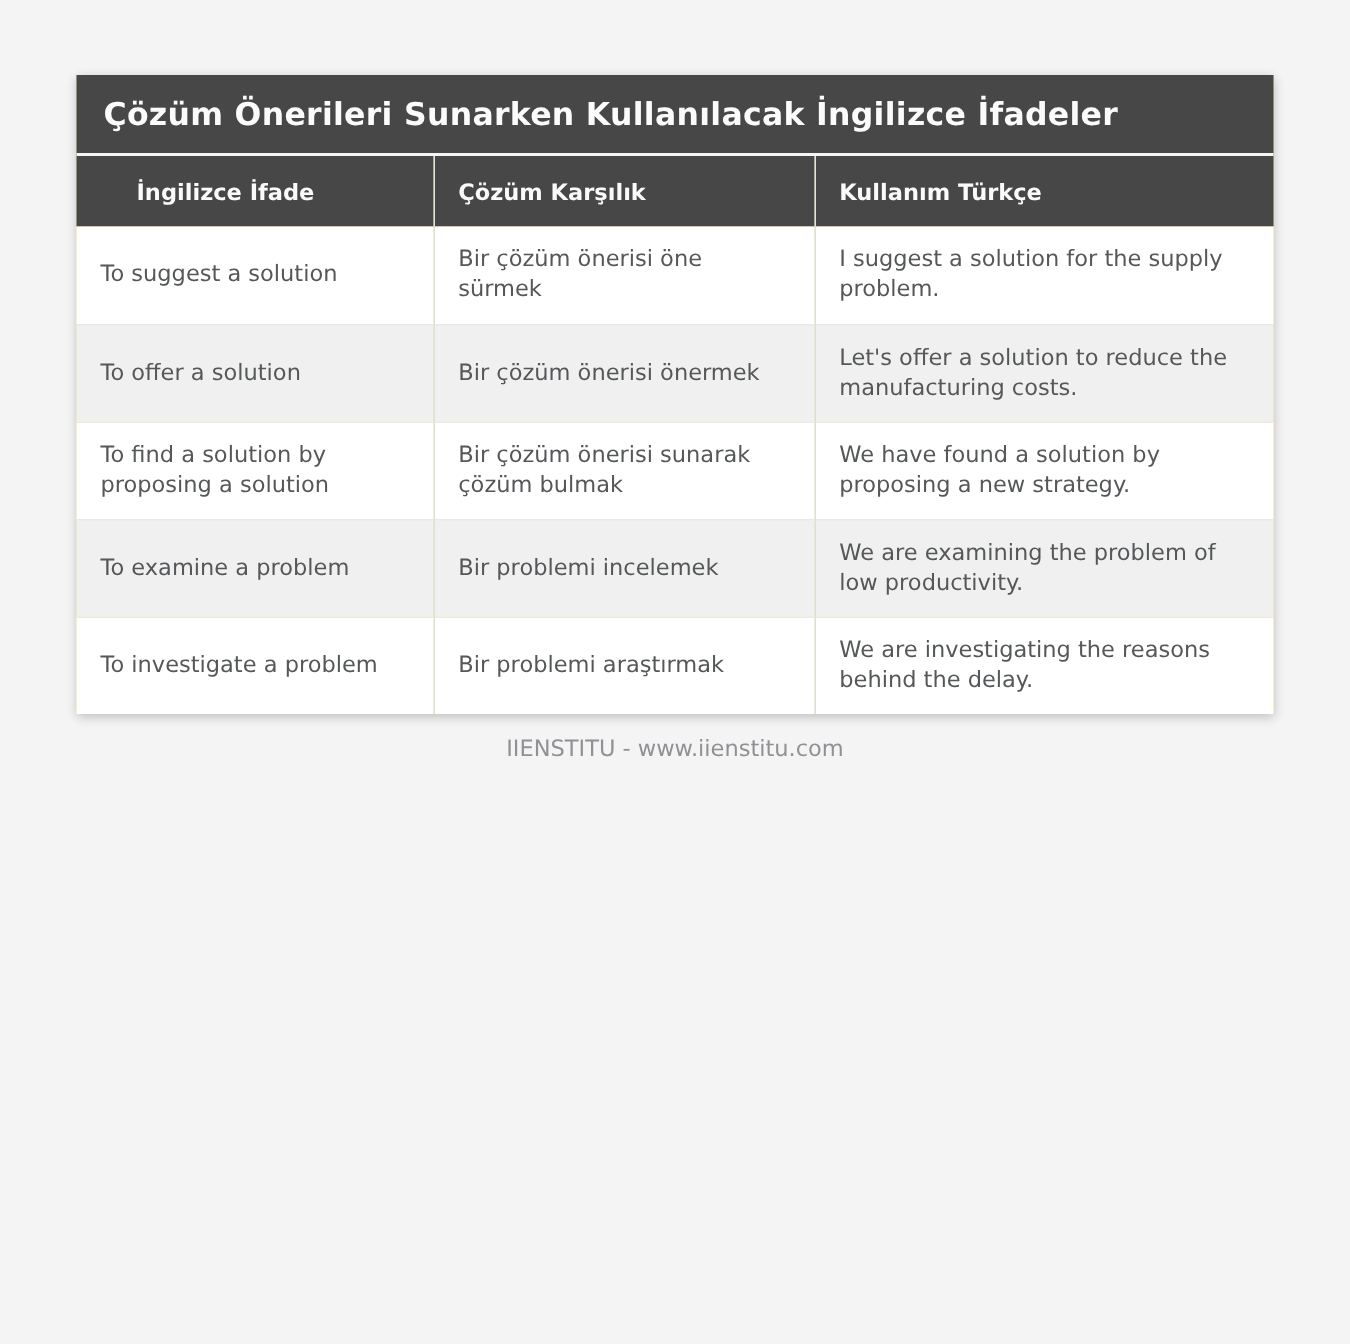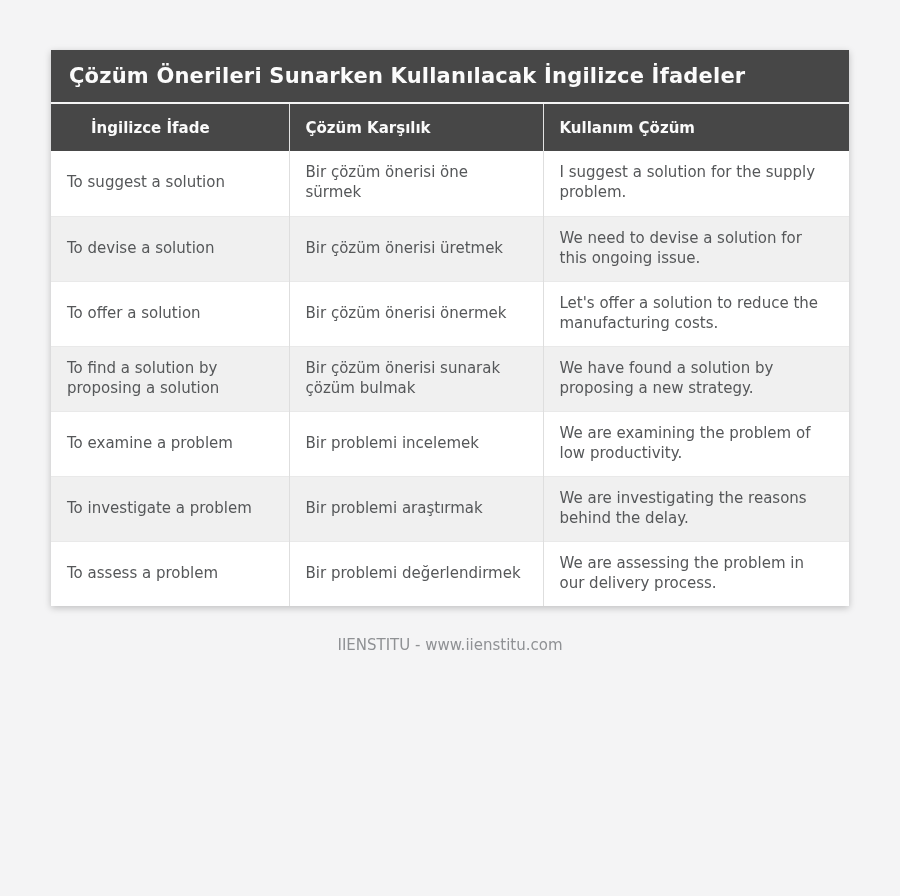--- a/index.html
+++ b/index.html
@@ -65,54 +65,49 @@
     line-height: 1.33;
     border-left: 1px solid var(--grid-line);
     border-top: 1px solid var(--row-line);
   }
   tbody td:first-child { border-left: none; }
   tbody tr:first-child td { border-top: none; }
   tbody tr:nth-child(even) td { background: var(--row-alt); }
   tbody tr:nth-child(odd) td { background: #ffffff; }
   .footer {
     width: 798px;
-    margin: 30px auto 0 auto;
+    margin: 14px auto 0 auto;
     text-align: center;
     font-size: 15px;
     color: var(--footer-text);
   }
 </style>
 </head>
 <body>
 
 <div class="card">
   <div class="title-bar">Çözüm Önerileri Sunarken Kullanılacak İngilizce İfadeler</div>
   <table class="phrase-table">
     <colgroup>
         <col class="c1">
         <col class="c2">
         <col class="c3">
       </colgroup>
     <thead>
       <tr>
         <th>İngilizce İfade</th>
         <th>Çözüm Karşılık</th>
-        <th>Kullanım Çözüm</th>
+        <th>Kullanım Türkçe</th>
       </tr>
     </thead>
     <tbody>
       <tr>
         <td>To suggest a solution</td>
         <td>Bir çözüm önerisi öne sürmek</td>
         <td>I suggest a solution for the supply problem.</td>
-      </tr>
-      <tr>
-        <td>To devise a solution</td>
-        <td>Bir çözüm önerisi üretmek</td>
-        <td>We need to devise a solution for this ongoing issue.</td>
       </tr>
       <tr>
         <td>To offer a solution</td>
         <td>Bir çözüm önerisi önermek</td>
         <td>Let's offer a solution to reduce the manufacturing costs.</td>
       </tr>
       <tr>
         <td>To find a solution by proposing a solution</td>
         <td>Bir çözüm önerisi sunarak çözüm bulmak</td>
         <td>We have found a solution by proposing a new strategy.</td>
@@ -120,22 +115,17 @@
       <tr>
         <td>To examine a problem</td>
         <td>Bir problemi incelemek</td>
         <td>We are examining the problem of low productivity.</td>
       </tr>
       <tr>
         <td>To investigate a problem</td>
         <td>Bir problemi araştırmak</td>
         <td>We are investigating the reasons behind the delay.</td>
       </tr>
-      <tr>
-        <td>To assess a problem</td>
-        <td>Bir problemi değerlendirmek</td>
-        <td>We are assessing the problem in our delivery process.</td>
-      </tr>
     </tbody>
   </table>
 </div>
 
 <div class="footer">IIENSTITU - www.iienstitu.com</div>
 
 </body></html>

